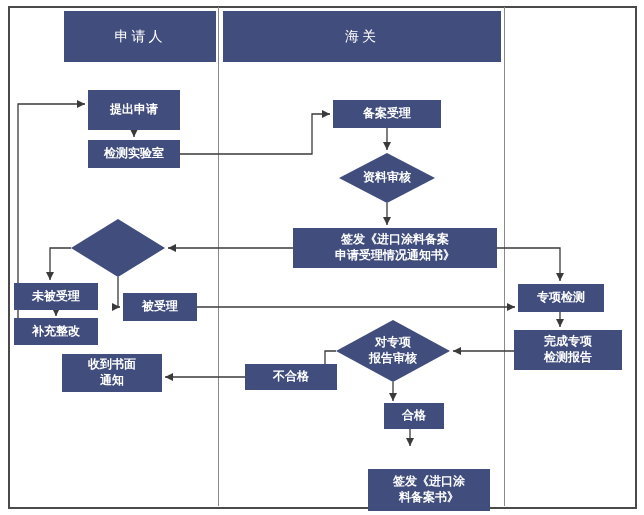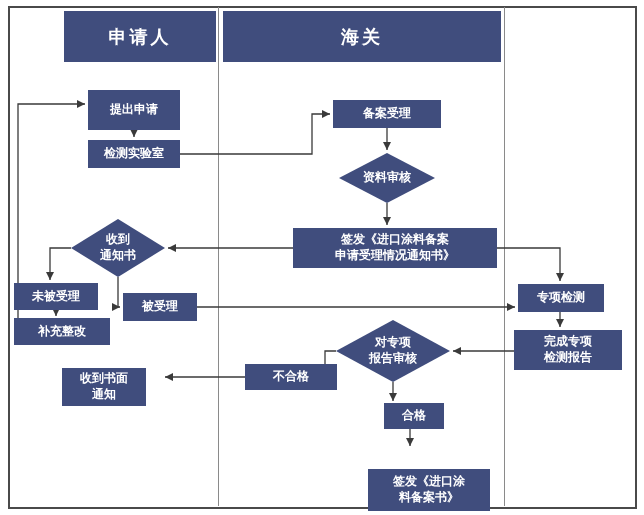--- a/index.html
+++ b/index.html
@@ -19,21 +19,21 @@
     border:2px solid var(--frame-color);
   }
   svg.layer{position:absolute;left:0;top:0;width:644px;height:515px;}
   svg.layer polyline.conn{fill:none;stroke:var(--line-color);stroke-width:1.3;marker-end:url(#arw);}
   svg.layer line.lane{stroke:var(--lane-line);stroke-width:1;}
   svg.layer polygon.diamond{fill:var(--node-fill);}
   #arw path{fill:var(--line-color);}
   .header{
     position:absolute;top:11px;height:51px;background:var(--node-fill);
     color:var(--node-text);display:flex;align-items:center;justify-content:center;
-    font-size:18px;font-weight:700;letter-spacing:3px;
+    font-size:14px;font-weight:400;letter-spacing:3px;
   }
   .node,.dlabel{
     position:absolute;display:flex;align-items:center;justify-content:center;
     text-align:center;color:var(--node-text);font-size:12px;font-weight:700;
     line-height:1.3;white-space:pre-line;
   }
   .node{background:var(--node-fill);}
   .dlabel{background:transparent;}
 </style>
 </head>
@@ -74,26 +74,24 @@
     <polyline class="conn" points="245,377 165,377"></polyline>
     <polyline class="conn" points="393,382 393,401"></polyline>
     <polyline class="conn" points="410,429 410,446"></polyline>
   </svg>
 
   <div class="header" style="left:64px;width:152px">申请人</div>
   <div class="header" style="left:223px;width:278px">海关</div>
 
   <div class="node" style="left:88px;top:90px;width:92px;height:40px">提出申请</div>
   <div class="node" style="left:88px;top:140px;width:92px;height:28px">检测实验室</div>
-  <div class="dlabel" style="left:71px;top:219px;width:94px;height:58px">收到
-通知书</div>
   <div class="node" style="left:14px;top:283px;width:84px;height:27px">未被受理</div>
   <div class="node" style="left:123px;top:293px;width:74px;height:28px">被受理</div>
-  <div class="node" style="left:14px;top:318px;width:96px;height:27px">补充整改</div>
-  <div class="node" style="left:62px;top:368px;width:84px;height:38px">收到书面
+  <div class="node" style="left:14px;top:318px;width:84px;height:27px">补充整改</div>
+  <div class="node" style="left:62px;top:354px;width:100px;height:38px">收到书面
 通知</div>
 
   <div class="node" style="left:333px;top:100px;width:108px;height:28px">备案受理</div>
   <div class="dlabel" style="left:339px;top:153px;width:96px;height:50px">资料审核</div>
   <div class="node" style="left:293px;top:228px;width:204px;height:40px">签发《进口涂料备案
 申请受理情况通知书》</div>
   <div class="dlabel" style="left:336px;top:320px;width:114px;height:62px">对专项
 报告审核</div>
   <div class="node" style="left:245px;top:364px;width:92px;height:26px">不合格</div>
   <div class="node" style="left:384px;top:403px;width:60px;height:26px">合格</div>

